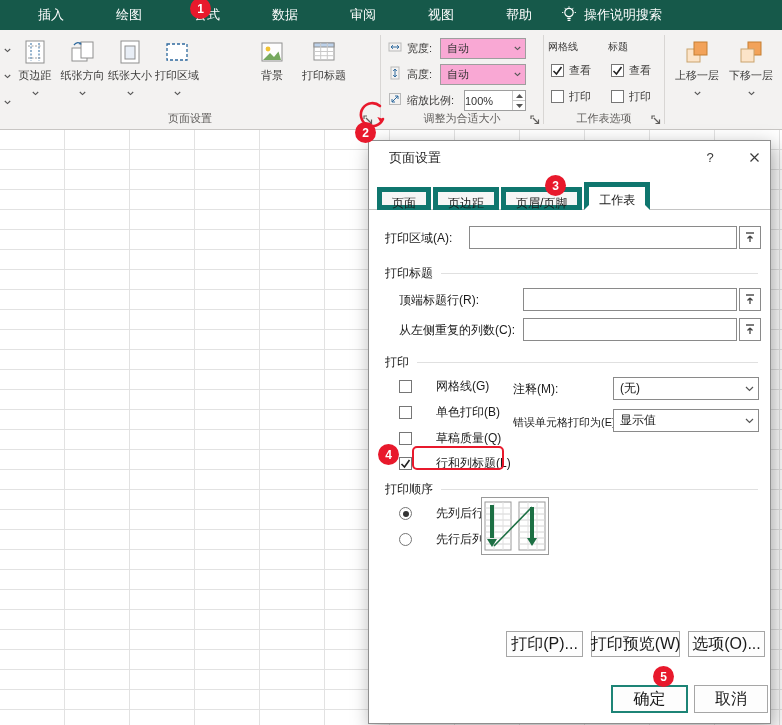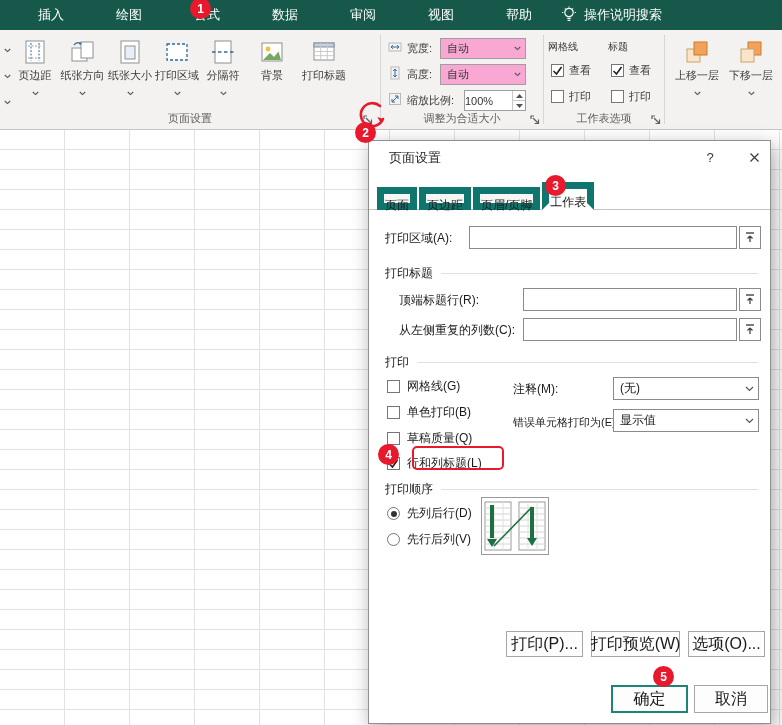--- a/index.html
+++ b/index.html
@@ -51,33 +51,33 @@
       repeating-linear-gradient(to bottom, transparent 0 19px, #e2e2e2 19px 20px); }
 
   
   .dialog { position:absolute; left:368px; top:140px; width:403px; height:584px;
     background:#fff; border:1px solid #8f8f8f; box-shadow:3px 6px 18px rgba(0,0,0,0.35); z-index:40; }
   .dlg-titlebar { position:absolute; left:0; top:0; width:100%; height:32px; }
   .dlg-title { position:absolute; left:20px; top:8px; font-size:13px; color:#262626; }
   .dlg-sysbtn { position:absolute; top:6px; width:22px; height:20px; display:flex;
     align-items:center; justify-content:center; color:#3a3a3a; font-size:13px; }
   .dtabs { position:absolute; left:8px; top:41px; height:28px; display:flex; align-items:flex-end; z-index:3; }
-  .dtab { height:23px; line-height:22px; padding:0 1px; border:7px solid #0f766e;
+  .dtab { height:23px; line-height:22px; padding:0 10px; border:5px solid #0f766e;
     background:#f6f6f6; margin-right:2px; font-size:12px; white-space:nowrap; }
   .dtab.selected { height:28px; line-height:26px; background:#fff; border-bottom-color:#fff; }
   .tabline { position:absolute; left:0; top:68px; width:100%; height:1px; background:#c4c4c4; z-index:1; }
 
   .dlabel { position:absolute; font-size:12px; color:#1a1a1a; white-space:nowrap; line-height:15px; }
   .dinput { position:absolute; height:23px; border:1px solid #8a8a8a; background:#fff;
     font:12px "Liberation Sans","DejaVu Sans",sans-serif; padding:0 4px; outline:none; }
   .collapse-btn { position:absolute; width:22px; height:23px; border:1px solid #8a8a8a;
     background:#fff; display:flex; align-items:center; justify-content:center; }
   .dsec { position:absolute; left:16px; right:12px; display:flex; align-items:center; gap:8px; }
   .dsec .dline { flex:1; height:1px; background:#e0e0e0; }
-  .chkrow, .radiorow { position:absolute; left:18px; display:flex; align-items:center; gap:7px;
+  .chkrow, .radiorow { position:absolute; left:30px; display:flex; align-items:center; gap:24px;
     font-size:12px; white-space:nowrap; }
   .radio { width:13px; height:13px; border:1px solid #767676; border-radius:50%; background:#fff;
     display:inline-flex; align-items:center; justify-content:center; flex:none; }
   .radio.checked::after { content:""; width:6px; height:6px; border-radius:50%; background:#333; }
   .combo { position:absolute; height:23px; border:1px solid #8a8a8a; background:#fff;
     display:flex; align-items:center; font-size:12px; }
   .combo .val { flex:1; padding-left:6px; white-space:nowrap; overflow:hidden; }
   .combo .chev { width:18px; display:flex; align-items:center; justify-content:center; }
   .preview-box { position:absolute; left:112px; top:356px; width:68px; height:58px;
     border:1px solid #9a9a9a; background:#fff; display:flex; align-items:center; justify-content:center; }
@@ -174,32 +174,20 @@
             <path d="M.8 1l2.7 2.6L6.2 1" fill="none" stroke="#555" stroke-width="1.1"></path>
           </svg></span>
     </div>
     <div class="big-btn" style="left:154px;width:46px">
       <span class="bicon">
           <svg width="26" height="26" viewBox="0 0 26 26">
             <rect x="3" y="5" width="20" height="16" fill="#fff" stroke="#2f6a9e" stroke-dasharray="3 2" stroke-width="1.3"></rect>
           </svg>
         </span>
       <span class="blabel">打印区域</span>
-      <span class="bchev"><svg width="7" height="5" viewBox="0 0 7 5">
-            <path d="M.8 1l2.7 2.6L6.2 1" fill="none" stroke="#555" stroke-width="1.1"></path>
-          </svg></span>
-    </div>
-    <div class="big-btn" style="left:201px;width:44px">
-      <span class="bicon">
-          <svg width="26" height="26" viewBox="0 0 26 26">
-            <rect x="5" y="2" width="16" height="22" fill="#fff" stroke="#8f8f8f"></rect>
-            <path d="M2 13h22" stroke="#2f6a9e" stroke-width="1.6" stroke-dasharray="3.5 2.5"></path>
-          </svg>
-        </span>
-      <span class="blabel">分隔符</span>
       <span class="bchev"><svg width="7" height="5" viewBox="0 0 7 5">
             <path d="M.8 1l2.7 2.6L6.2 1" fill="none" stroke="#555" stroke-width="1.1"></path>
           </svg></span>
     </div>
     <div class="big-btn" style="left:252px;width:40px">
       <span class="bicon">
           <svg width="26" height="26" viewBox="0 0 26 26">
             <rect x="3" y="4" width="20" height="18" fill="#fdfdfd" stroke="#8f8f8f"></rect>
             <circle cx="9" cy="10" r="2.4" fill="#f1c232"></circle>
             <path d="M4 21l7-7 4 4 4.5-5.5L22 21z" fill="#76a85f"></path>

